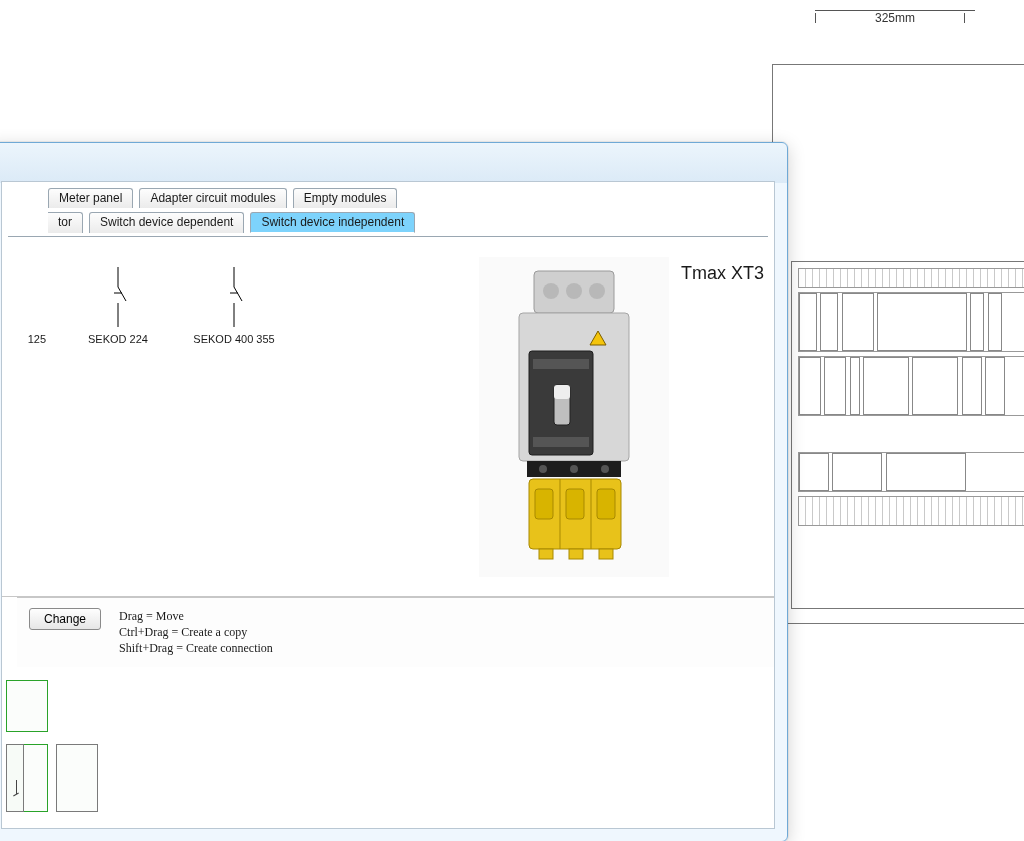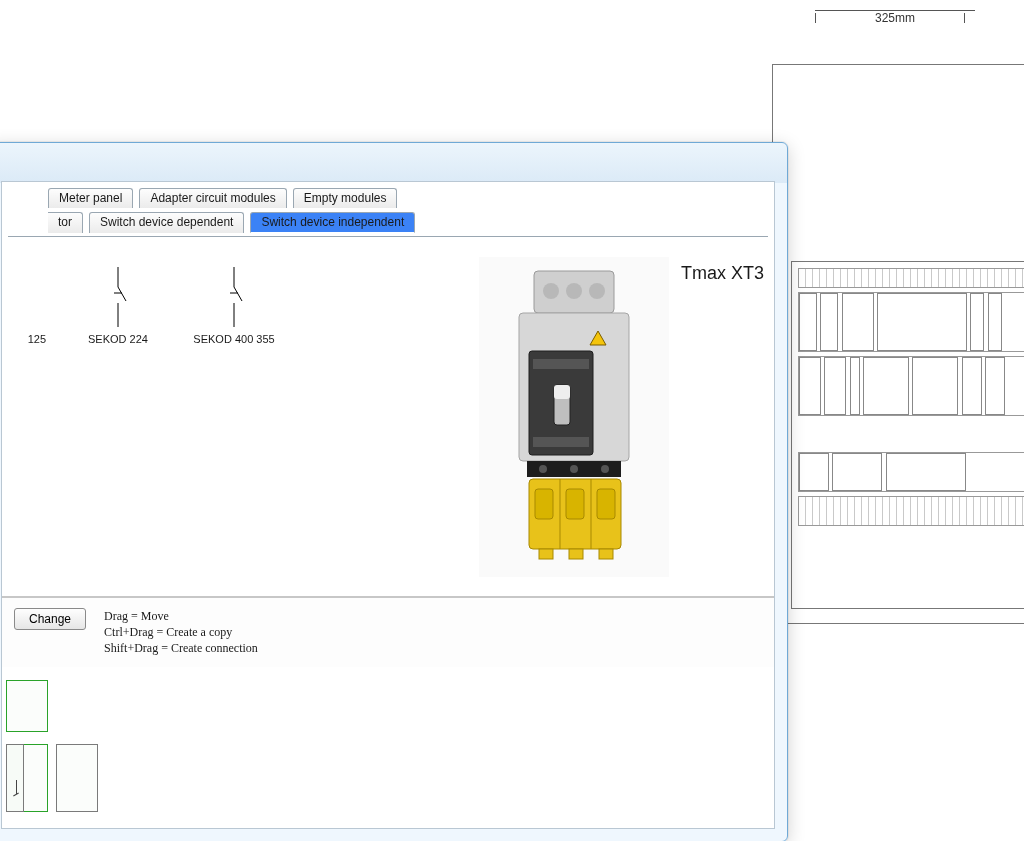--- a/index.html
+++ b/index.html
@@ -78,21 +78,21 @@
     border: 1px solid #9aa7b2;
     border-bottom: none;
     border-radius: 3px 3px 0 0;
     background: linear-gradient(#fdfdfd,#ebebeb);
     font-size: 12px;
     cursor: pointer;
     white-space: nowrap;
   }
   .tab.partial-left { border-left:none; border-radius:0 3px 0 0; }
   .tab.active {
-    background: #3b82f6;
+    background: #7dd3fc;
     position: relative;
     z-index: 2;
     border-bottom: 1px solid #fff;
   }
   .tabline {
     border-bottom:1px solid #9aa7b2;
     margin-top:-1px;
   }
   .catalog-area{
     display:flex; align-items:flex-start;
@@ -114,20 +114,21 @@
     margin-left:12px; margin-top:6px;
     font-size:18px;
   }
 
   
   .hintbar {
     display:flex; align-items:flex-start;
     padding: 10px 12px; gap: 18px;
     border-top:1px solid #c7c7c7;
     background:#fdfdfd;
+    margin-left:15px;
   }
   .winbtn{
     padding: 3px 14px;
     border:1px solid #8a8a8a;
     border-radius:3px;
     background: linear-gradient(#fefefe,#e6e6e6);
     font-size:12px;
     cursor:pointer;
   }
   .hints p{ line-height:1.35; font-size:12px;font-family:Liberation Serif, serif;}

